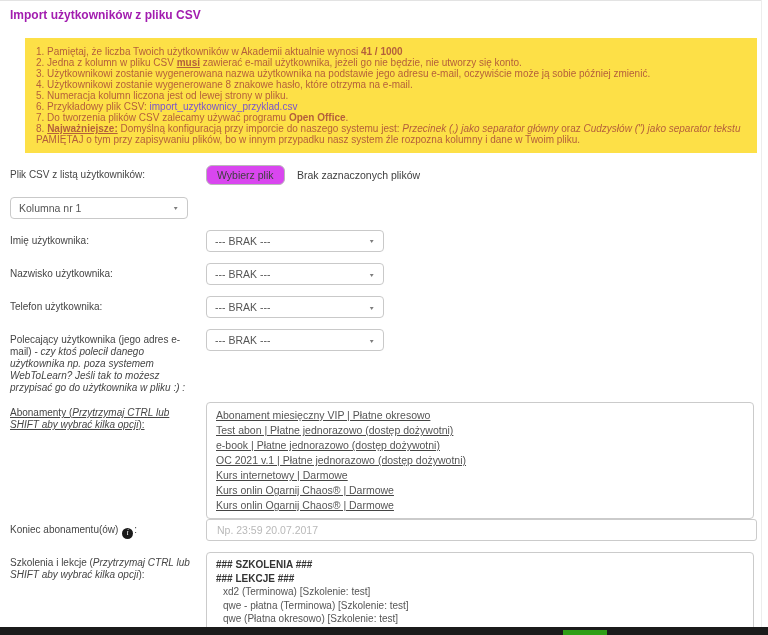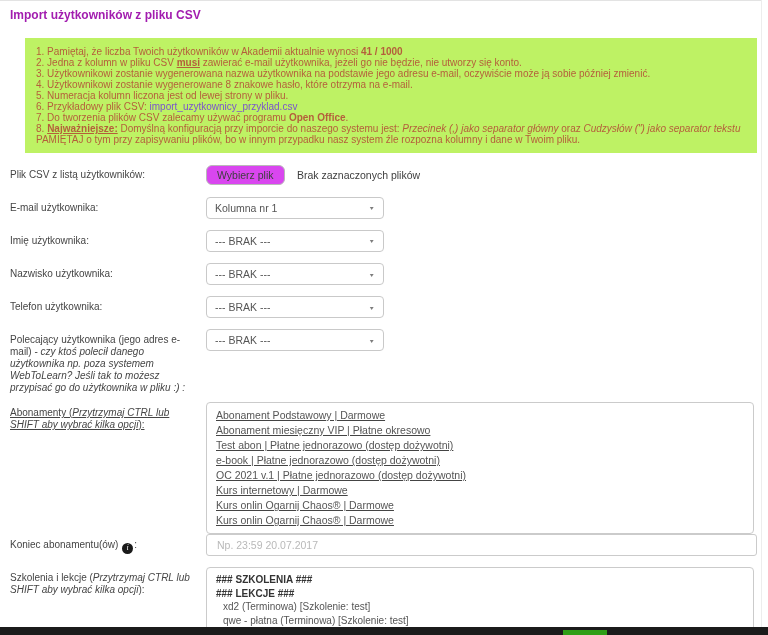--- a/index.html
+++ b/index.html
@@ -7,21 +7,21 @@
   body {
     font-family:"Liberation Sans","DejaVu Sans",sans-serif;
     background:#ffffff; color:#444; position:relative;
   }
   .top-border { position:absolute; top:0; left:0; width:768px; height:1px; background:#e3e3e3; }
   .page { padding:8px 11px 0 10px; }
   .page-title { font-size:12px; font-weight:bold; color:#a21caf; margin-bottom:16px; }
 
   
   .notice {
-    margin-left:15px; background:#bef264; color:#b45f3b;
+    margin-left:15px; background:#fde047; color:#b45f3b;
     font-size:10px; line-height:11px; padding:8px 12px 8px 11px;
     margin-bottom:12px;
   }
   .notice .ln { margin:0; }
   .notice b { font-weight:bold; }
   .notice .u { font-weight:bold; text-decoration:underline; }
   .notice a { color:#7a54cc; text-decoration:none; cursor:pointer;text-align:center; }
   .notice i { font-style:italic; }
 
   
@@ -100,21 +100,20 @@
 
   <div class="row row-file">
     <div class="lbl">Plik CSV z listą użytkowników:</div>
     <div>
       <span class="file-btn">Wybierz plik</span>
       <span class="file-status">Brak zaznaczonych plików</span>
     </div>
   </div>
 
   <div class="row">
-    <div class="lbl">E-mail użytkownika:</div>
     <div class="select">
       <span>Kolumna nr 1</span>
       <span class="arrow">▼</span>
     </div>
   </div>
 
   <div class="row">
     <div class="lbl">Imię użytkownika:</div>
     <div class="select">
       <span>--- BRAK ---</span>
@@ -142,21 +141,20 @@
     <div class="lbl"><span>Polecający użytkownika (jego adres e-mail) - </span><i>czy ktoś polecił danego użytkownika np. poza systemem WebToLearn? Jeśli tak to możesz przypisać go do użytkownika w pliku :) :</i></div>
     <div class="select">
       <span>--- BRAK ---</span>
       <span class="arrow">▼</span>
     </div>
   </div>
 
   <div class="row" style="margin-bottom:0;text-decoration:underline;">
     <div class="lbl"><span>Abonamenty (</span><i>Przytrzymaj CTRL lub SHIFT aby wybrać kilka opcji</i><span>):</span></div>
     <div class="multiselect">
-        <div class="opt">Abonament Podstawowy | Darmowe</div>
         <div class="opt">Abonament miesięczny VIP | Płatne okresowo</div>
         <div class="opt">Test abon | Płatne jednorazowo (dostęp dożywotni)</div>
         <div class="opt">e-book | Płatne jednorazowo (dostęp dożywotni)</div>
         <div class="opt">OC 2021 v.1 | Płatne jednorazowo (dostęp dożywotni)</div>
         <div class="opt">Kurs internetowy | Darmowe</div>
         <div class="opt">Kurs onlin Ogarnij Chaos® | Darmowe</div>
         <div class="opt">Kurs onlin Ogarnij Chaos® | Darmowe</div>
       </div>
   </div>
 

